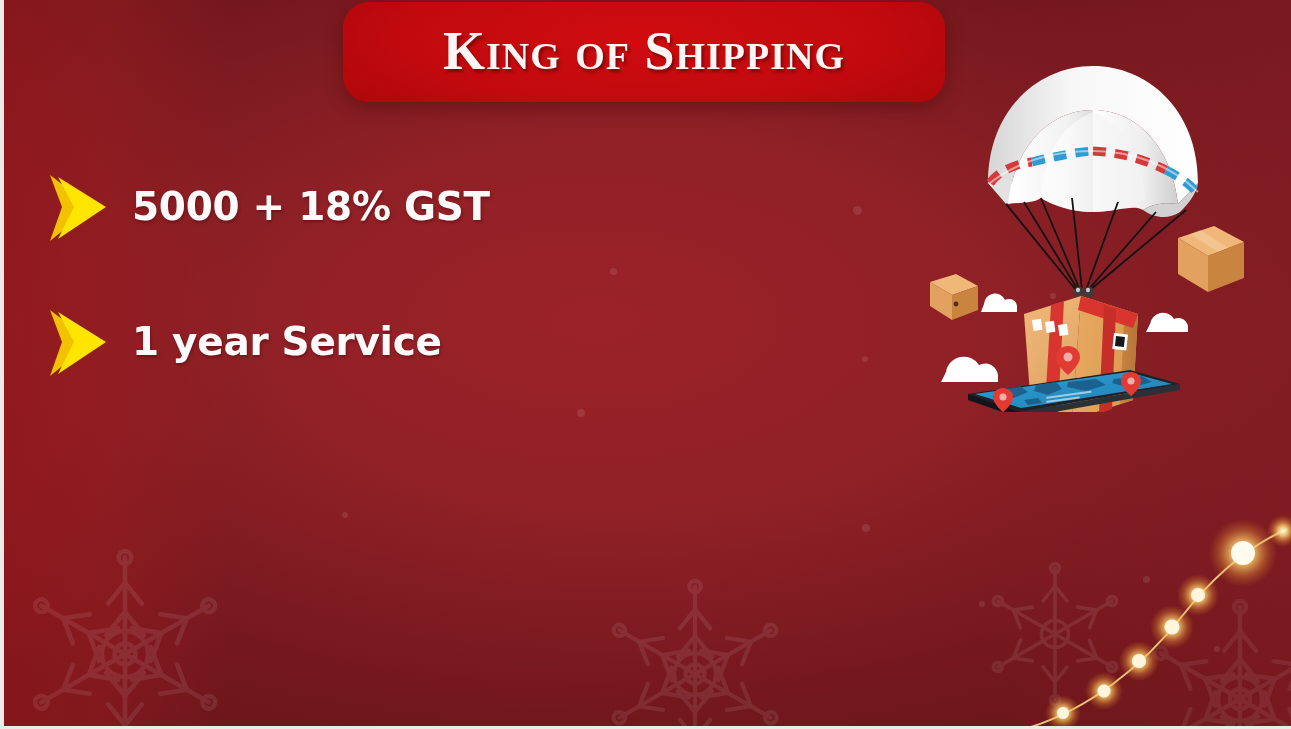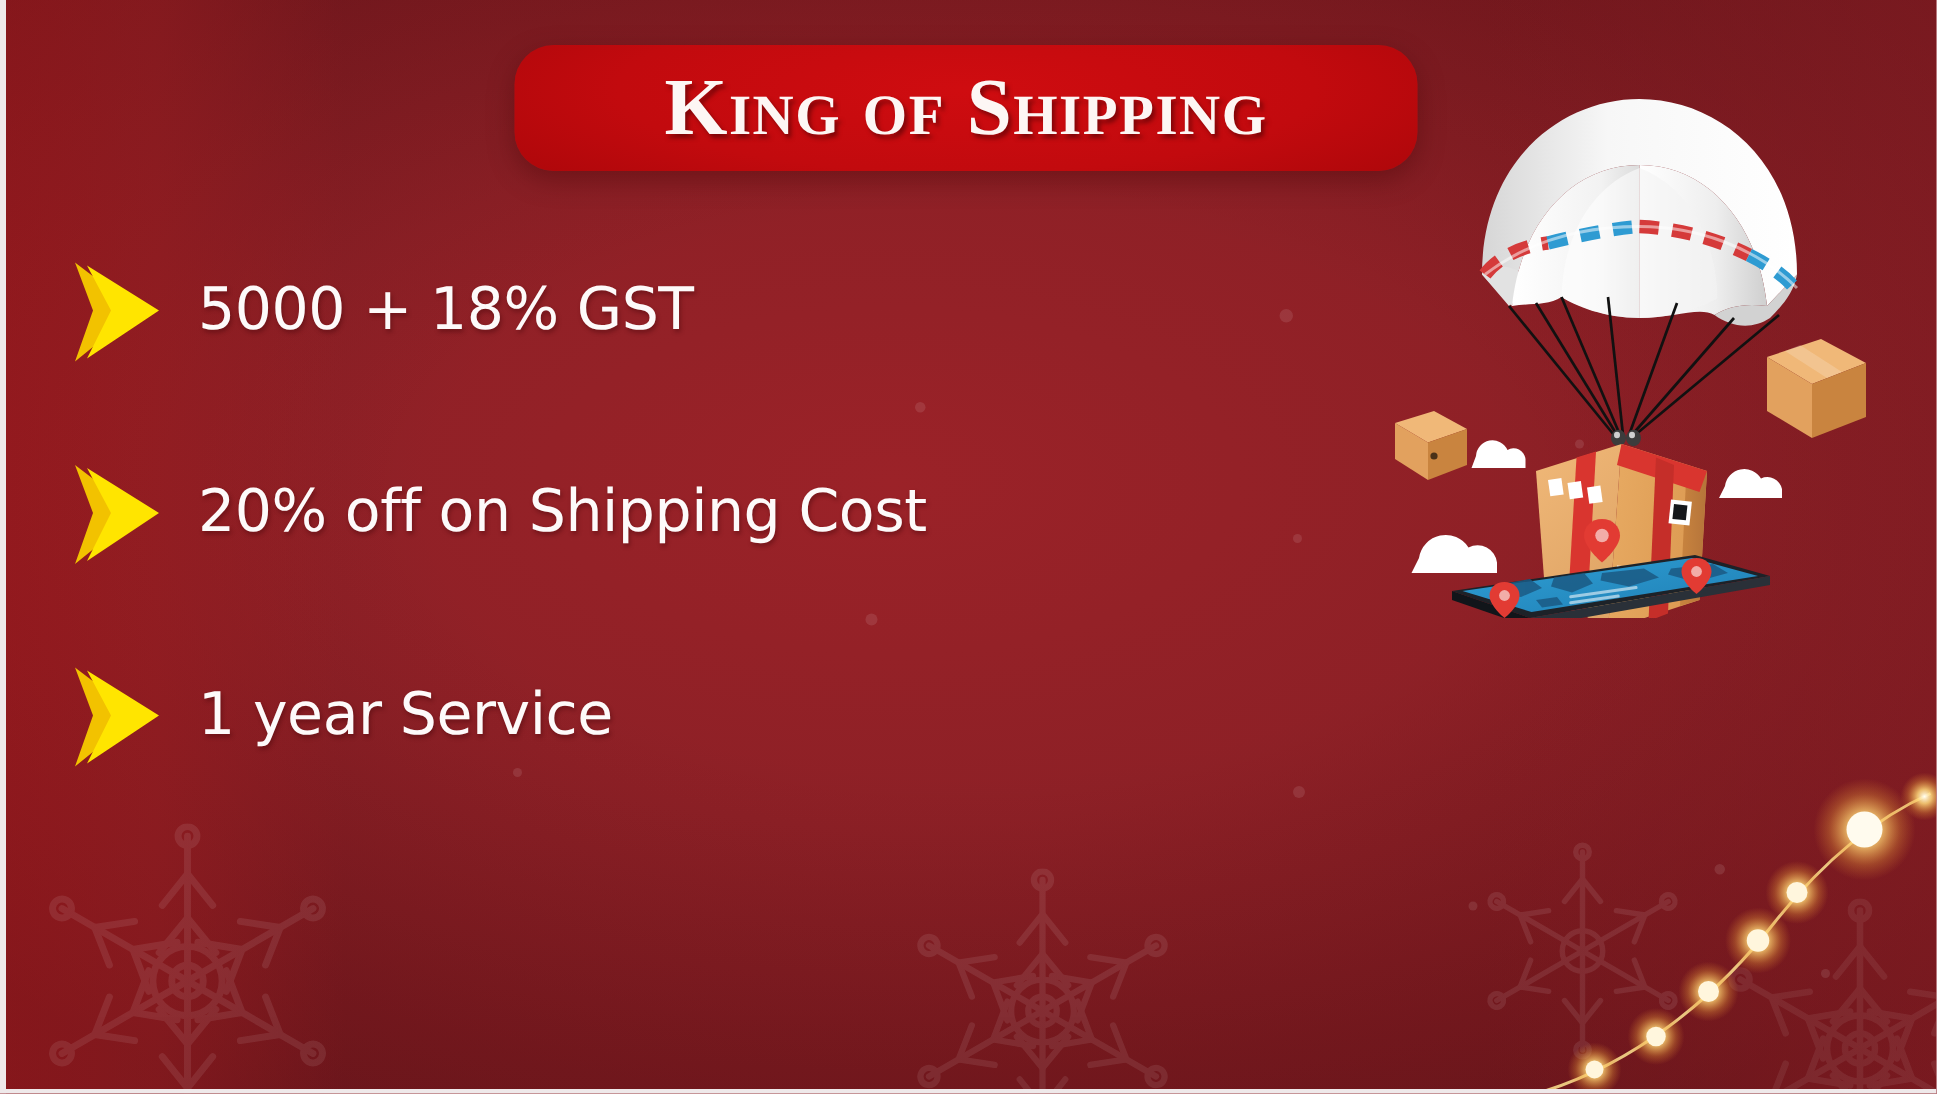--- a/index.html
+++ b/index.html
@@ -69,28 +69,27 @@
     border-radius: 50%;
     background: rgba(255,255,255,0.10);
   }
 
   
   .title-plaque {
     position: absolute;
     left: 343px;
     top: 2px;
     width: 602px;
-    height: 84px;
+    height: 100px;
     background: radial-gradient(ellipse 70% 120% at 50% 35%, #cf0c10 0%, #c20a0e 55%, #a80609 100%);
     border-radius: 26px;
     box-shadow: 0 6px 18px rgba(60,0,3,0.35);
     display: flex;
     align-items: center;
     justify-content: center;
-    margin-top: 28px;
   }
   .title-text {
     font-family: "Liberation Serif", "DejaVu Serif", serif;
     font-weight: bold;
     font-size: 54px;
     letter-spacing: 1px;
     color: #fdf6f4;
     font-variant: small-caps;
     text-shadow: 2px 3px 3px rgba(70,0,4,0.55);
     white-space: nowrap;
@@ -112,21 +111,21 @@
   }
   .chev {
     flex: 0 0 auto;
     width: 72px;
     height: 74px;
     margin-right: 14px;
   }
   .chev svg { display: block; }
   .bullet-text {
     font-family: "DejaVu Sans", "Liberation Sans", sans-serif;
-    font-weight: normal;
+    font-weight: bold;
     font-size: 39px;
     color: #fdfafa;
     letter-spacing: -0.3px;
     white-space: pre;
     text-shadow: 1px 2px 3px rgba(70,6,10,0.45);
     line-height: 1.1;
   }
 
   
   .illustration {
@@ -254,29 +253,20 @@
     <div class="bullet-row">
       <div class="chev">
         <svg width="72" height="74" viewBox="0 0 72 74">
           <path d="M4 4 L46 36 L4 70 L16 36 Z" fill="#f2c200"></path>
           <path d="M12 6 L60 36 L12 68 L28 36 Z" fill="#ffe500"></path>
         </svg>
       </div>
       <div class="bullet-text">5000 + 18% GST</div>
     </div>
 
-    <div class="bullet-row">
-      <div class="chev">
-        <svg width="72" height="74" viewBox="0 0 72 74">
-          <path d="M4 4 L46 36 L4 70 L16 36 Z" fill="#f2c200"></path>
-          <path d="M12 6 L60 36 L12 68 L28 36 Z" fill="#ffe500"></path>
-        </svg>
-      </div>
-      <div class="bullet-text">20% off on Shipping Cost</div>
-    </div>
 
 
     <div class="bullet-row">
       <div class="chev">
         <svg width="72" height="74" viewBox="0 0 72 74">
           <path d="M4 4 L46 36 L4 70 L16 36 Z" fill="#f2c200"></path>
           <path d="M12 6 L60 36 L12 68 L28 36 Z" fill="#ffe500"></path>
         </svg>
       </div>
       <div class="bullet-text">1 year Service</div>

